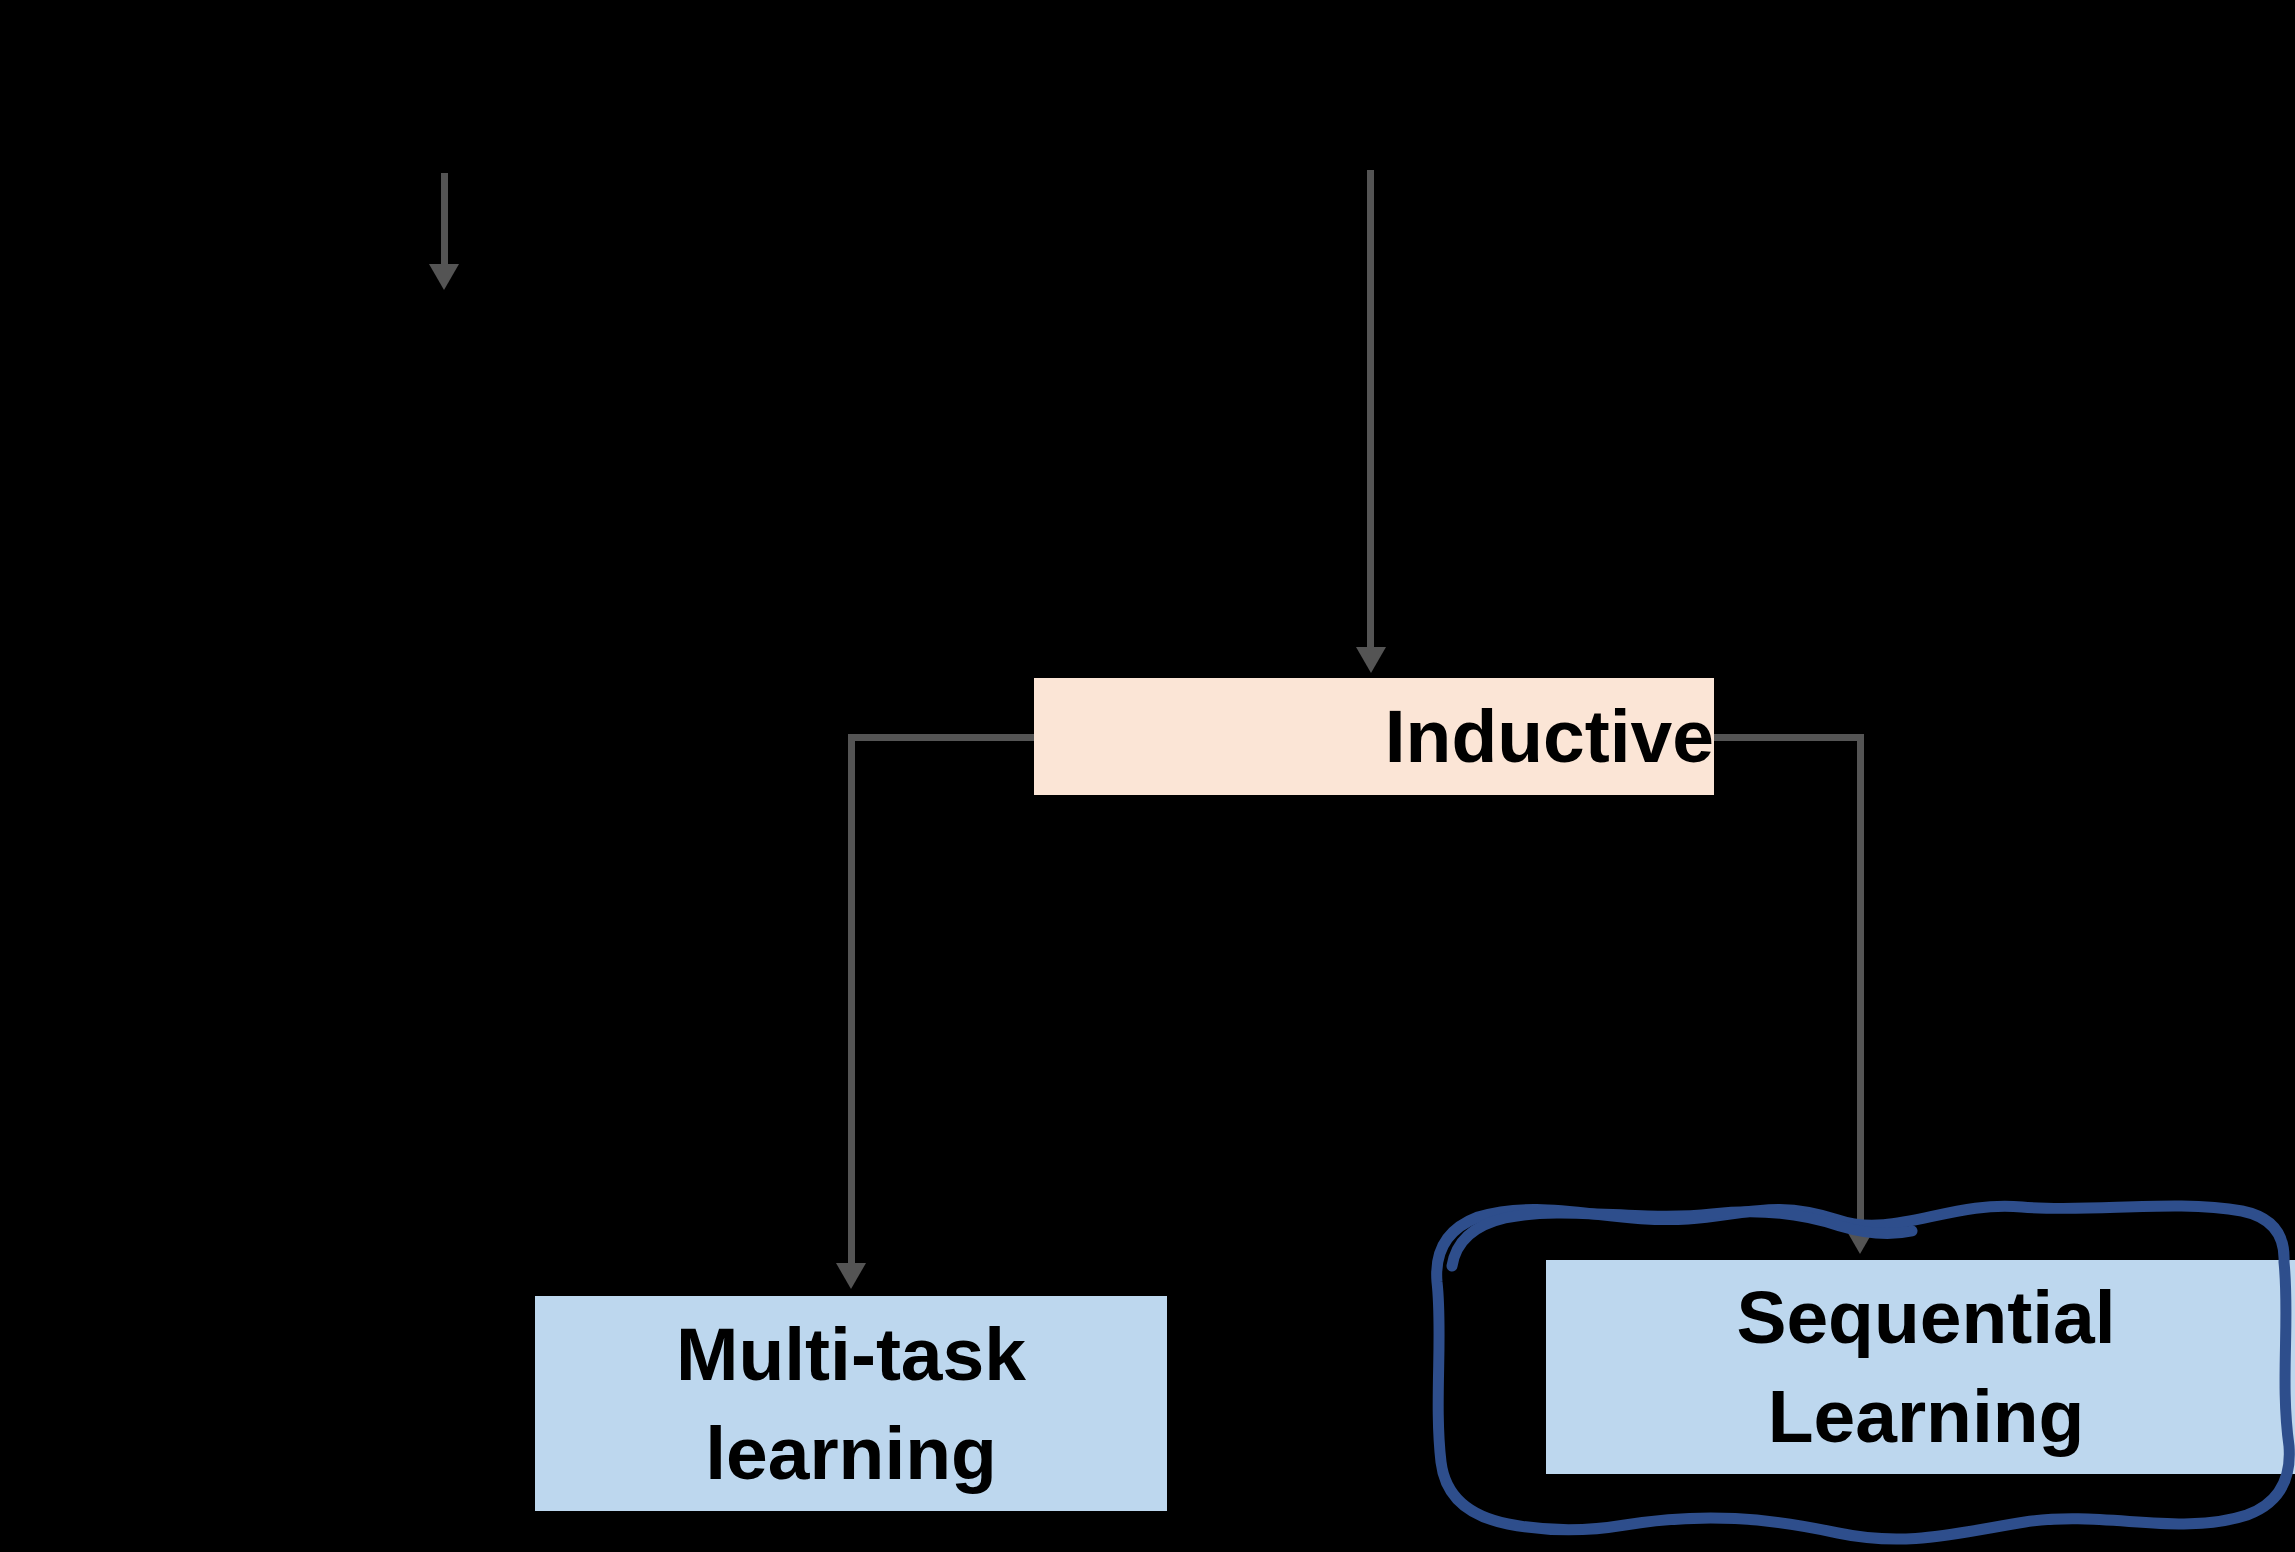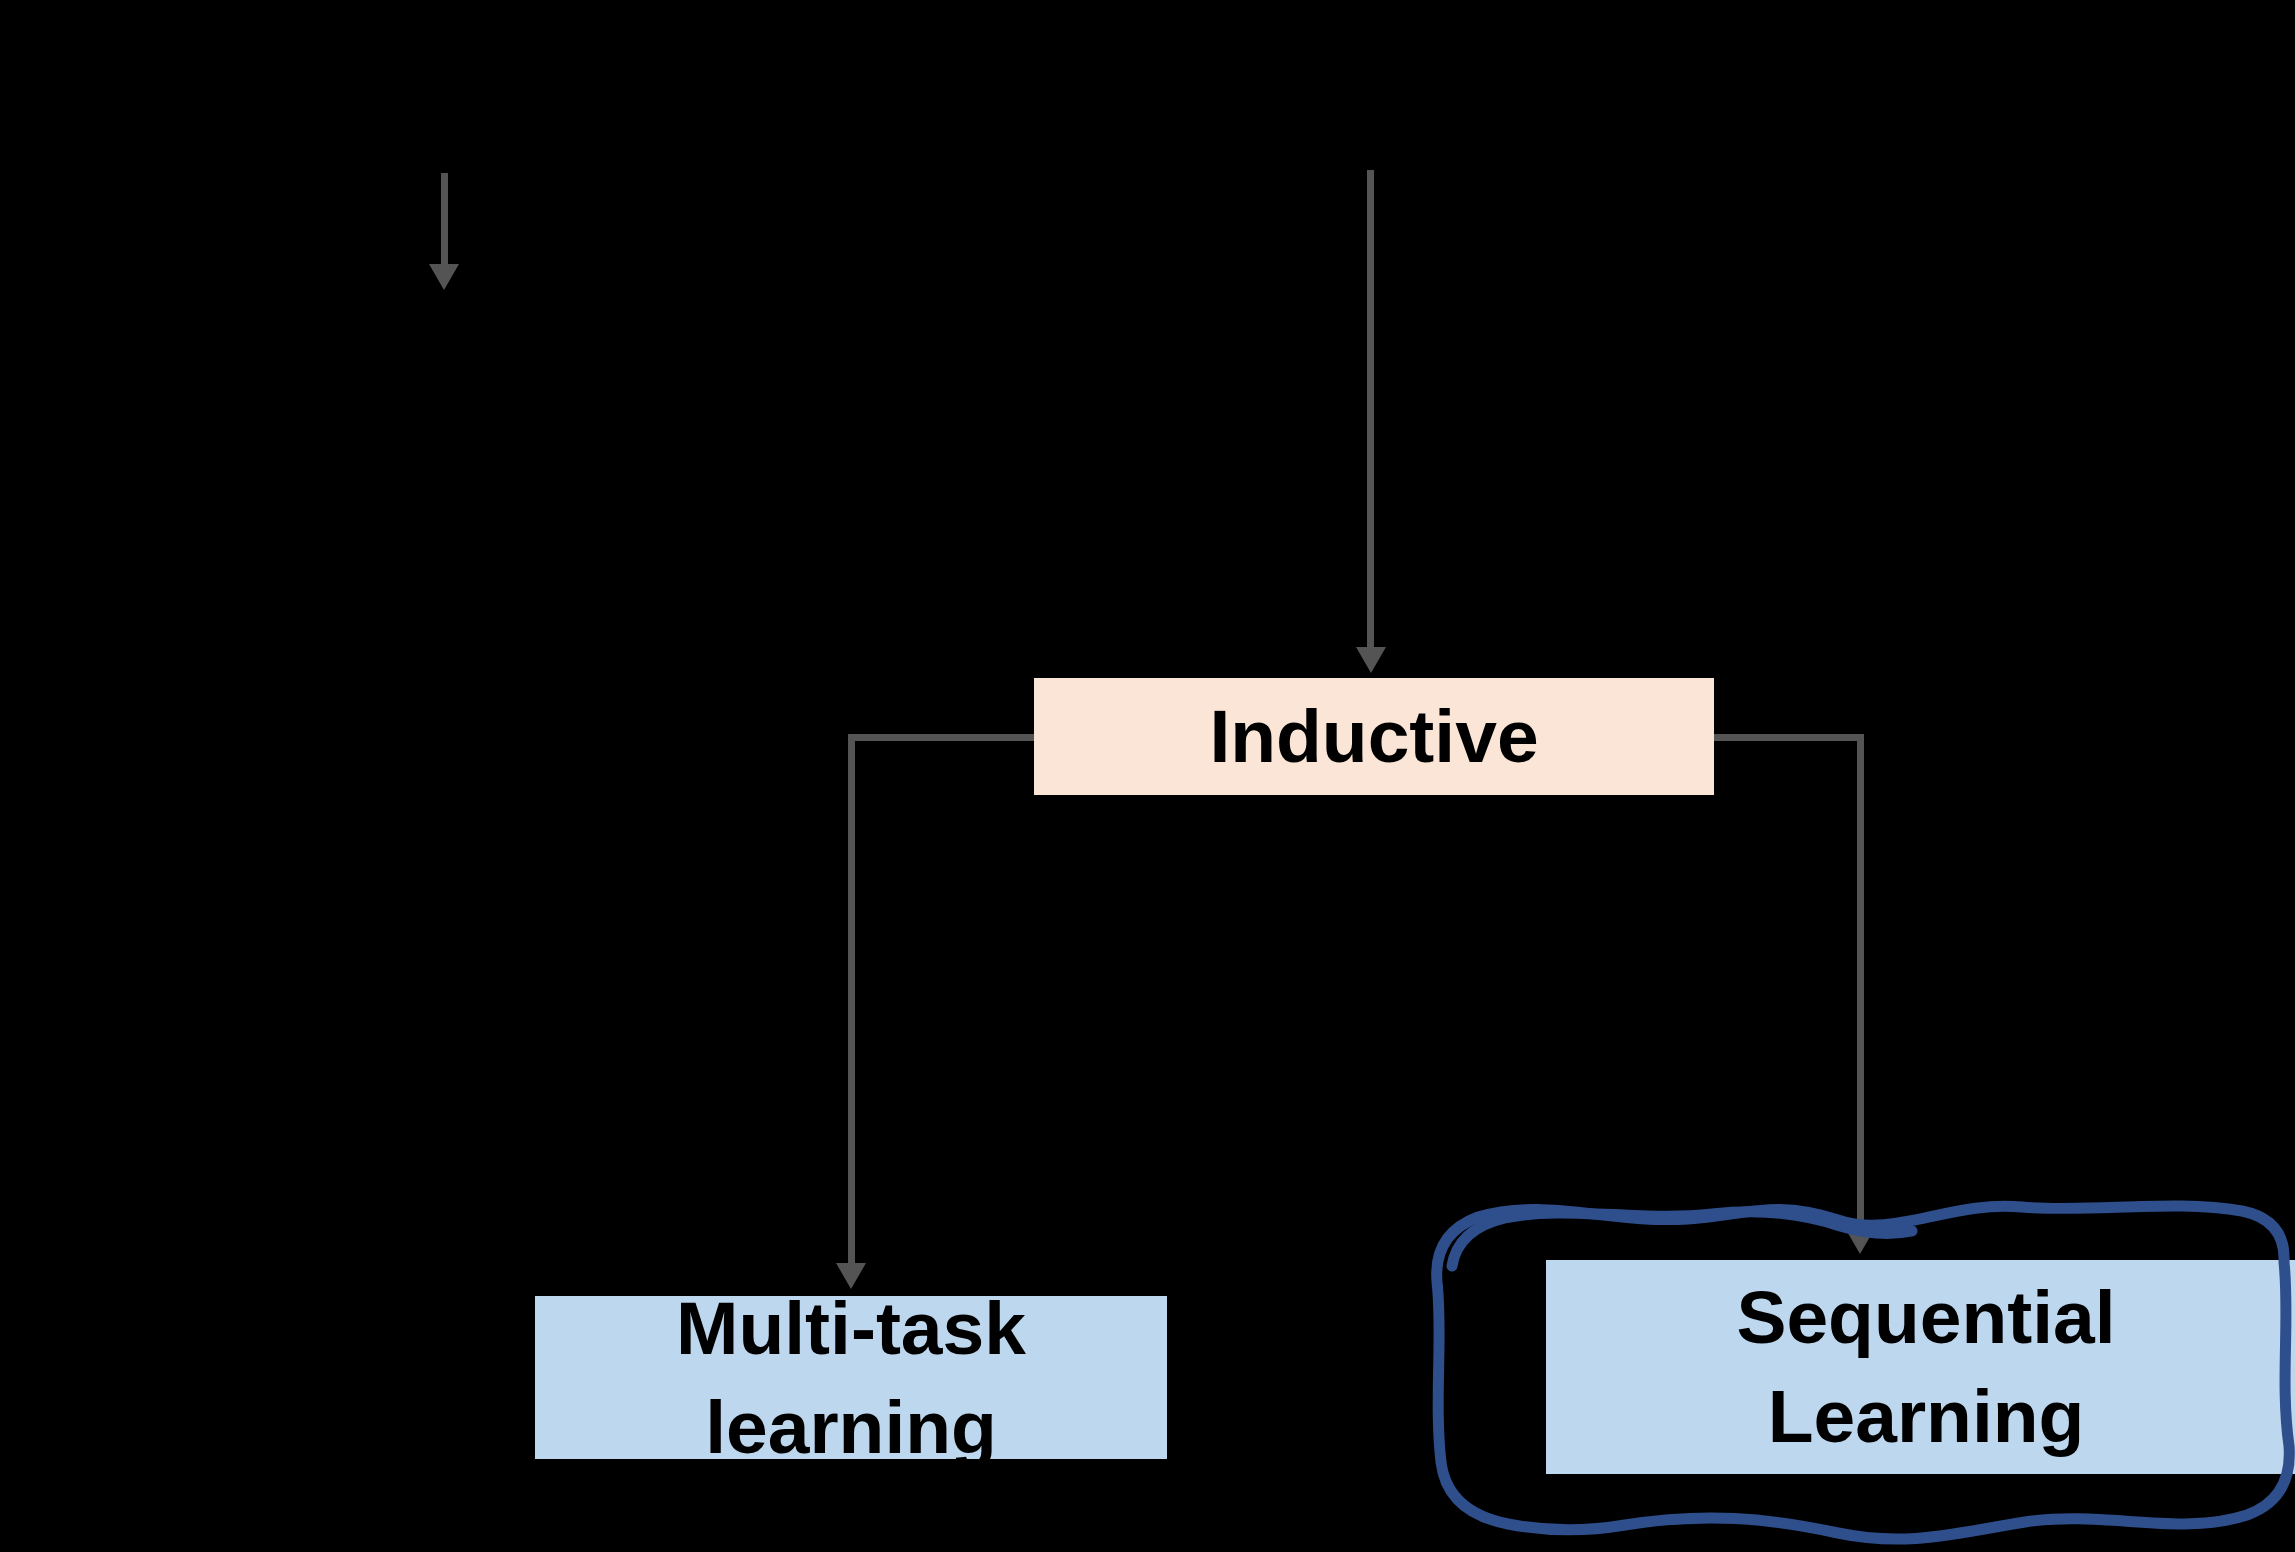--- a/index.html
+++ b/index.html
@@ -62,25 +62,25 @@
   <div class="arrowhead" style="left: 1356px; top: 647px; background: rgb(84, 84, 84);"></div>
 
   <div class="line" style="left: 848px; top: 734px; width: 186px; height: 7px; background: rgb(84, 84, 84);"></div>
   <div class="line" style="left: 848px; top: 734px; width: 7px; height: 529px; background: rgb(84, 84, 84);"></div>
   <div class="arrowhead" style="left: 836px; top: 1263px; background: rgb(84, 84, 84);"></div>
 
   <div class="line" style="left: 1714px; top: 734px; width: 150px; height: 7px; background: rgb(84, 84, 84);"></div>
   <div class="line" style="left: 1857px; top: 734px; width: 7px; height: 494px; background: rgb(84, 84, 84);"></div>
   <div class="arrowhead" style="left: 1845px; top: 1228px; background: rgb(84, 84, 84);"></div>
 
-  <div class="node" style="left: 1034px; top: 678px; width: 680px; height: 117px; background: rgb(251, 229, 214);">
+  <div class="node" style="left: 1034px; top: 678px; width: 680px; height: 117px; background: rgb(251, 229, 214); justify-content: flex-end;">
     <span>Inductive</span>
   </div>
 
-  <div class="node" style="left: 535px; top: 1296px; width: 632px; height: 163px; background: rgb(189, 215, 238);">
+  <div class="node" style="left: 535px; top: 1296px; width: 632px; height: 215px; background: rgb(189, 215, 238);">
     <span>Multi-task
 learning</span>
   </div>
 
   <div class="node" style="left: 1546px; top: 1260px; width: 760px; height: 214px; background: rgb(189, 215, 238);">
     <span>Sequential
 Learning</span>
   </div>
 
   <svg id="scribble-svg" viewBox="0 0 2295 1552">

